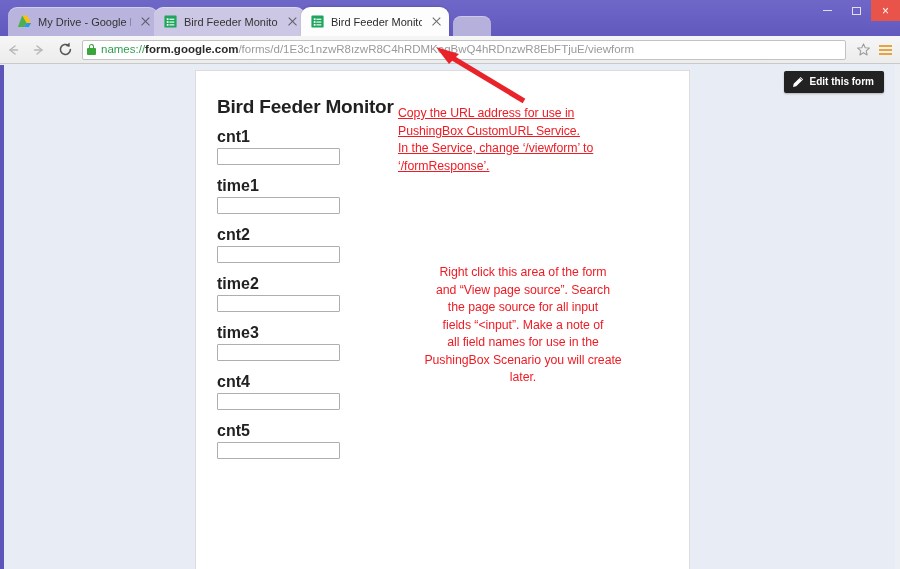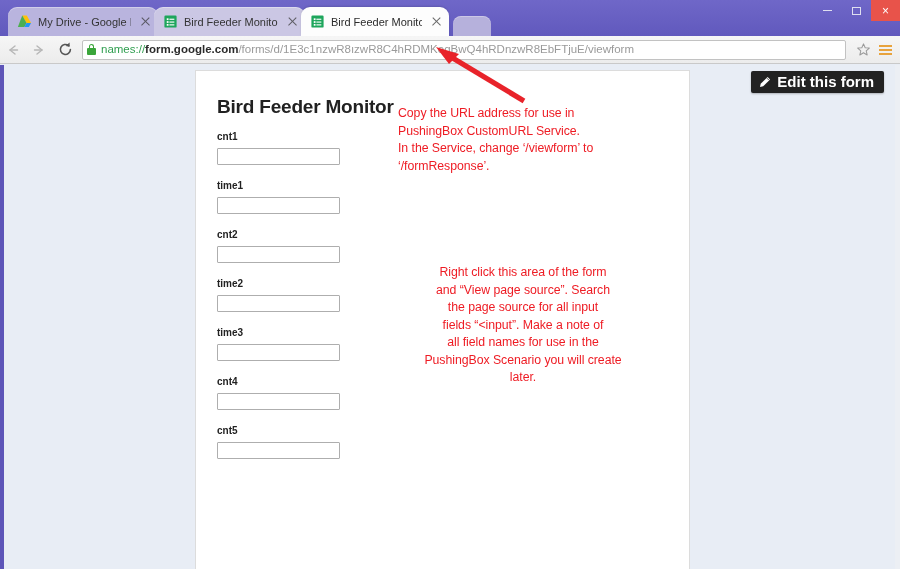--- a/index.html
+++ b/index.html
@@ -214,21 +214,21 @@
     color: #212121;
     letter-spacing: -0.2px;
   }
   .fields {
     position: absolute;
     left: 21px; top: 60px;
     width: 140px;
   }
   .field { margin-bottom: 15px; }
   .field-label {
-    font-size: 10px;
+    font-size: 16px;
     font-weight: bold;
     color: #222222;
     margin-bottom: 5px;
     line-height: 12px;
   }
   .field-input {
     display: block;
     width: 123px; height: 17px;
     border: 1px solid #aeaeae;
     background: #ffffff;
@@ -266,21 +266,21 @@
     height: 22px;
     background: #222222;
     border-radius: 2px;
     display: flex; align-items: center;
     padding: 0 10px 0 8px;
     box-shadow: 0 1px 2px rgba(0,0,0,0.25);
   }
   .editbtn .pencil { margin-right: 6px; display:block; }
   .editbtn .label {
     color: #ffffff;
-    font-size: 15px;
+    font-size: 10px;
     font-weight: bold;
     white-space: nowrap;
     line-height: 12px;
   }
 
   
   .scrollbar {
     position: absolute; right: 0; top: 0;
     width: 5px; height: 504px;
     background: #eceff4;
@@ -433,21 +433,21 @@
         <div class="field">
           <div class="field-label">cnt4</div>
           <input class="field-input" type="text" value="" style="">
         </div>
         <div class="field">
           <div class="field-label">cnt5</div>
           <input class="field-input" type="text" value="" style="">
         </div>
       </div>
 
-      <div class="annot annot1" style="left:202px; top:34px;">Copy the URL address for use in
+      <div class="annot annot1" style="left:202px; top:34px;text-decoration:underline;">Copy the URL address for use in
 PushingBox CustomURL Service.
 In the Service, change ‘/viewform’ to
 ‘/formResponse’.</div>
 
       <div class="annot annot2" style="left:202px; top:193px;">Right click this area of the form
 and “View page source”.  Search
 the page source for all input
 fields “&lt;input”.  Make a note of
 all field names for use in the
 PushingBox Scenario you will create

